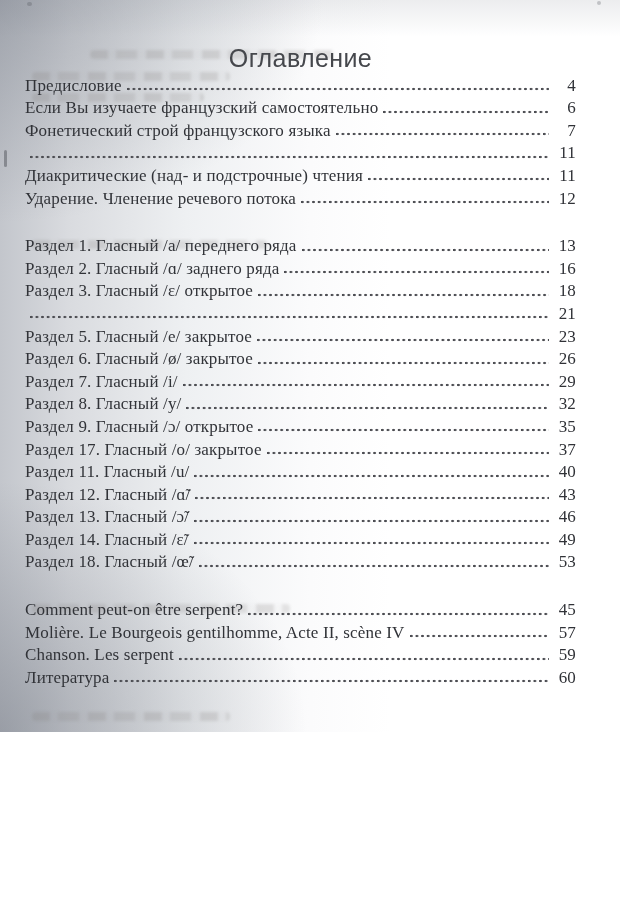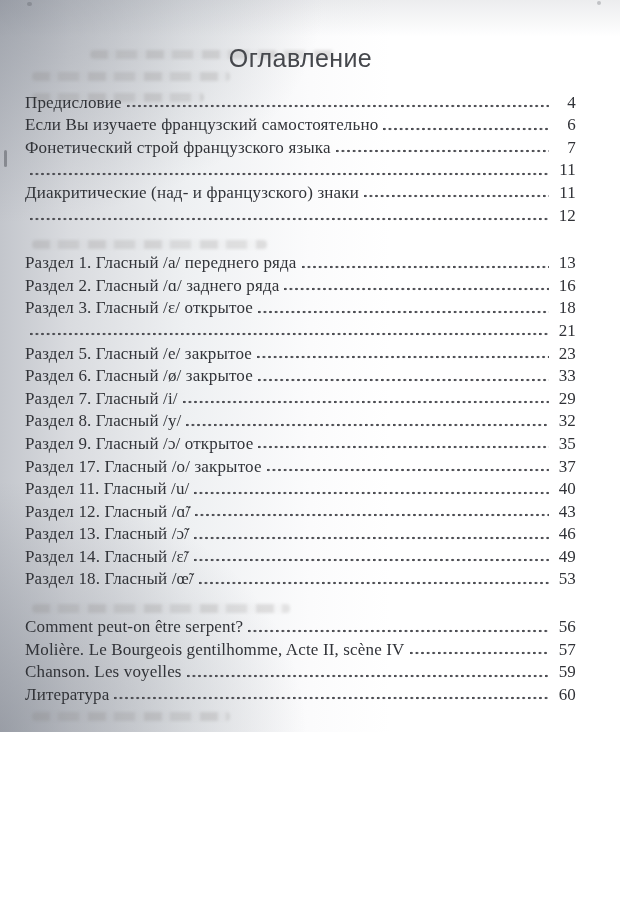--- a/index.html
+++ b/index.html
@@ -26,21 +26,21 @@
   }
   .speck { position: absolute; background: #5d6067; border-radius: 2px; filter: blur(0.6px); }
 
   .content { position: absolute; inset: 0; padding: 44px 44px 0 25px; box-sizing: border-box; }
   .page-title {
     margin: 0; text-align: center;
     font-family: "Liberation Sans", "DejaVu Sans", sans-serif;
     font-weight: 400; font-size: 25px; line-height: 29px;
     color: #45474c; letter-spacing: 0.4px;
   }
-  .toc { margin-top: 17px; filter: blur(0.25px); }
+  .toc { filter: blur(0.25px); }
   .toc-group { margin: 0; }
   .toc-group + .toc-group { margin-top: 25px; }
   .row { display: flex; align-items: flex-end; height: 22.6px; }
   .label, .num {
     font-size: 17px; line-height: 21px; color: #313338;
     letter-spacing: 0.15px; white-space: nowrap;
   }
   .leader {
     flex: 1 1 auto; height: 4px; margin: 0 3px 4.5px 5px;
     background: radial-gradient(circle at 1.3px 50%, #4c4d52 1.05px, rgba(0,0,0,0) 1.55px)
@@ -92,26 +92,27 @@
     <span class="leader"></span>
     <span class="num">7</span>
   </div>
 
   <div class="row">
     <span class="leader"></span>
     <span class="num">11</span>
   </div>
 
   <div class="row">
-    <span class="label">Диакритические (над- и французского) знаки</span>
+    <span class="label">Диакритические (над- и подстрочные) чтения</span>
     <span class="leader"></span>
     <span class="num">11</span>
   </div>
 
   <div class="row">
+    <span class="label">Ударение. Членение речевого потока</span>
     <span class="leader"></span>
     <span class="num">12</span>
   </div>
 </div>
         <div class="toc-group">
   <div class="row">
     <span class="label">Раздел 1. Гласный /a/ переднего ряда</span>
     <span class="leader"></span>
     <span class="num">13</span>
   </div>
@@ -135,21 +136,21 @@
 
   <div class="row">
     <span class="label">Раздел 5. Гласный /e/ закрытое</span>
     <span class="leader"></span>
     <span class="num">23</span>
   </div>
 
   <div class="row">
     <span class="label">Раздел 6. Гласный /ø/ закрытое</span>
     <span class="leader"></span>
-    <span class="num">33</span>
+    <span class="num">26</span>
   </div>
 
   <div class="row">
     <span class="label">Раздел 7. Гласный /i/</span>
     <span class="leader"></span>
     <span class="num">29</span>
   </div>
 
   <div class="row">
     <span class="label">Раздел 8. Гласный /y/</span>
@@ -196,31 +197,31 @@
   <div class="row">
     <span class="label">Раздел 18. Гласный /œ̃/</span>
     <span class="leader"></span>
     <span class="num">53</span>
   </div>
 </div>
         <div class="toc-group">
   <div class="row">
     <span class="label">Comment peut-on être serpent?</span>
     <span class="leader"></span>
-    <span class="num">56</span>
+    <span class="num">45</span>
   </div>
 
   <div class="row">
     <span class="label">Molière. Le Bourgeois gentilhomme, Acte II, scène IV</span>
     <span class="leader"></span>
     <span class="num">57</span>
   </div>
 
   <div class="row">
-    <span class="label">Chanson. Les voyelles</span>
+    <span class="label">Chanson. Les serpent</span>
     <span class="leader"></span>
     <span class="num">59</span>
   </div>
 
   <div class="row">
     <span class="label">Литература</span>
     <span class="leader"></span>
     <span class="num">60</span>
   </div>
 </div>

